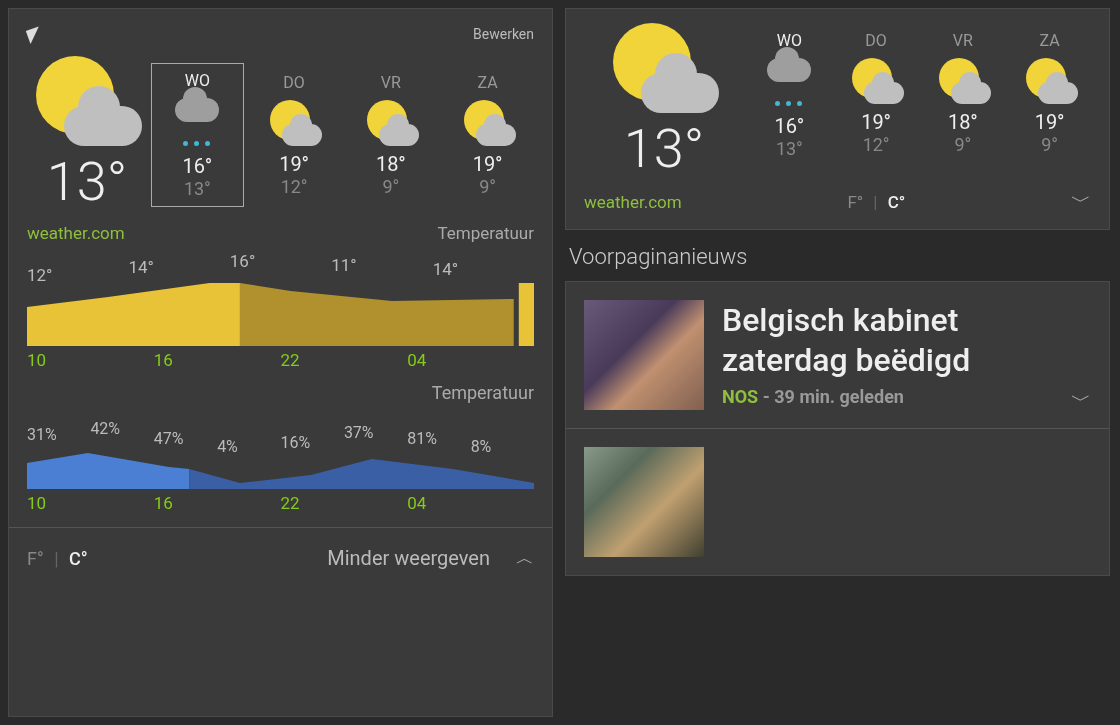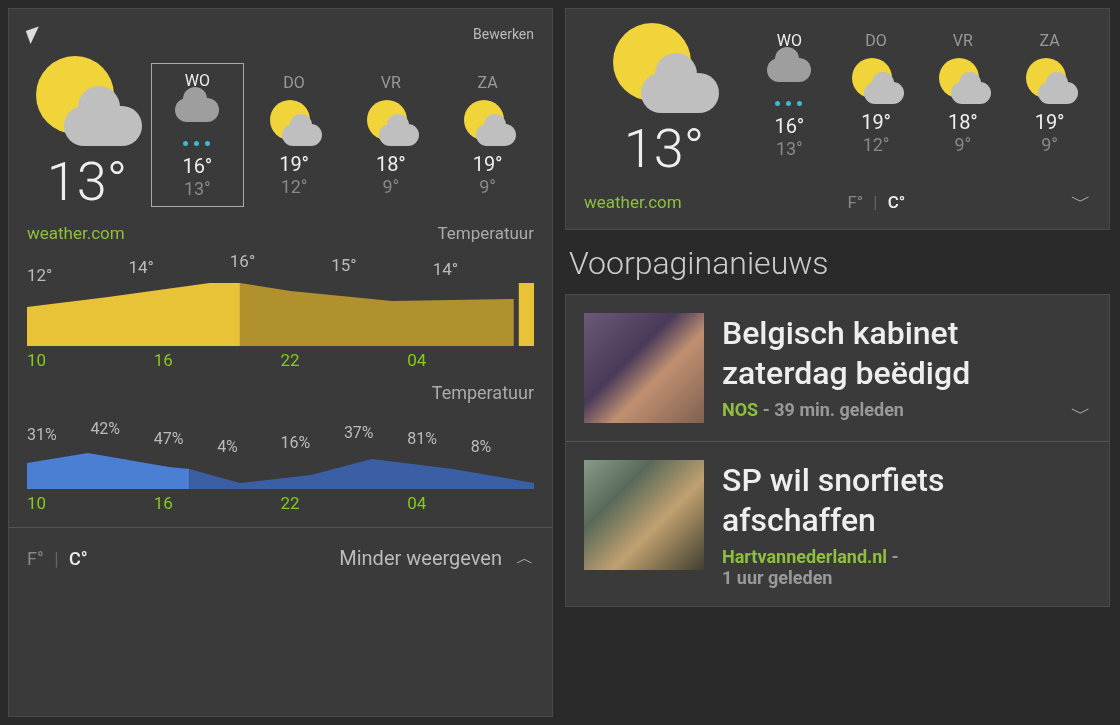--- a/index.html
+++ b/index.html
@@ -73,30 +73,30 @@
   .precip-wrap { position:relative; height:50px; margin-top:36px;}
   .precip-labels { position:absolute; top:-20px; left:0; right:0; display:flex;}
   .precip-labels span { flex:1; text-align:left; font-size:16px; color:#bbb;}
 
   .divider { height:1px; background:#555; margin:14px -18px;}
 
   .footer-row { display:flex; justify-content:space-between; align-items:center; font-size:18px; color:#bbb; padding-top:4px;}
   .unit-toggle .f { color:#888; cursor:pointer;}
   .unit-toggle .sep { color:#666; padding:0 6px;}
   .unit-toggle .c { color:#eee; font-weight:500; cursor:pointer;}
-  .less { cursor:pointer; display:flex; align-items:center; gap:14px; font-size:20px;}
+  .less { cursor:pointer; display:flex; align-items:center; gap:26px; font-size:20px;}
   .chev { font-size:18px; color:#aaa;}
 
   
   .mini-fc .fc-row { align-items:flex-start; }
   .mini-fc .current { width:160px;}
   .mini-fc .bottom { display:flex; align-items:center; justify-content:space-between; font-size:17px; margin-top:8px;}
   .expand-chev { cursor:pointer; color:#aaa; font-size:20px;}
 
-  .section-h { font-size:32px; color:#ccc; font-weight:300; padding:4px 4px 2px;}
+  .section-h { font-size:22px; color:#ccc; font-weight:300; padding:4px 4px 2px;}
   .news-card { display:flex; flex-direction:column; gap:0;}
   .news-item { display:flex; gap:18px; padding:18px; border-bottom:1px solid #555; position:relative;}
   .news-item:last-child{border-bottom:none;}
   .thumb { width:120px; height:110px; background:#555; flex-shrink:0; background-size:cover;}
   .thumb.t1{ background:linear-gradient(135deg,#6a5a7a 0%,#4a3a5a 40%,#c09070 60%,#806050 100%);}
   .thumb.t2{ background:linear-gradient(135deg,#8a9a8a 0%,#5a6a5a 30%,#c0a070 60%,#404030 100%);}
   .news-body .title { font-size:32px; font-weight:500; color:#eee; line-height:1.25; margin-bottom:6px;}
   .news-meta { font-size:18px; color:#999;font-weight:bold;}
   .news-meta .nsrc { color:#8fbf3f;}
   .news-chev { position:absolute; bottom:14px; right:18px; color:#aaa; font-size:20px; cursor:pointer;}
@@ -167,21 +167,21 @@
     <span class="src">weather.com</span>
     <span class="lbl">Temperatuur</span>
   </div>
 
   <div class="graph-sec">
     <div class="graph-wrap">
       <div class="tg-labels">
         <span style="padding-top:14px">12°</span>
         <span style="padding-top:6px">14°</span>
         <span>16°</span>
-        <span style="padding-top:4px">15°</span>
+        <span style="padding-top:4px">11°</span>
         <span style="padding-top:8px">14°</span>
       </div>
       <svg viewBox="0 0 500 75" width="100%" height="75" preserveAspectRatio="none">
         <polygon points="0,36 80,26 180,12 210,12 210,75 0,75" fill="#e8c237"></polygon>
         <polygon points="210,12 260,20 360,30 480,28 480,75 495,75 495,12 495,75 210,75" fill="#b0912e"></polygon>
         <rect x="485" y="12" width="15" height="63" fill="#e8c237"></rect>
       </svg>
     </div>
     <div class="tg-xaxis">
       <span>10</span>
@@ -304,22 +304,16 @@
       <div class="news-body">
         <div class="title">Belgisch kabinet zaterdag beëdigd</div>
         <div class="news-meta">
           <span class="nsrc">NOS</span><span> - </span><span>39 min. geleden</span>
         </div>
       </div>
       <span class="news-chev">﹀</span>
     </div>
     <div class="news-item">
       <div class="thumb t2"></div>
-      <div class="news-body">
-        <div class="title">SP wil snorfiets afschaffen</div>
-        <div class="news-meta">
-          <span class="nsrc">Hartvannederland.nl</span><span> - </span><br><span>1 uur geleden</span>
-        </div>
-      </div>
     </div>
   </div>
 
 </div>
 
 </body></html>

